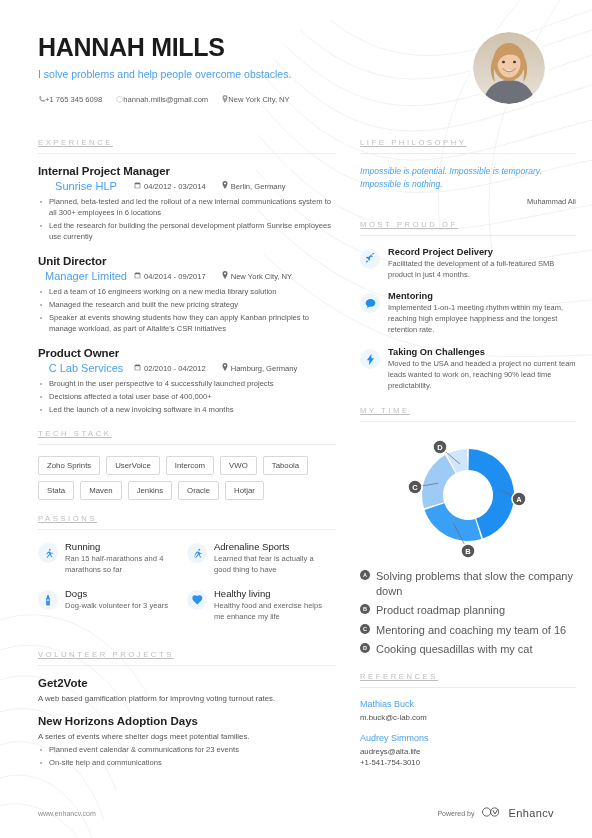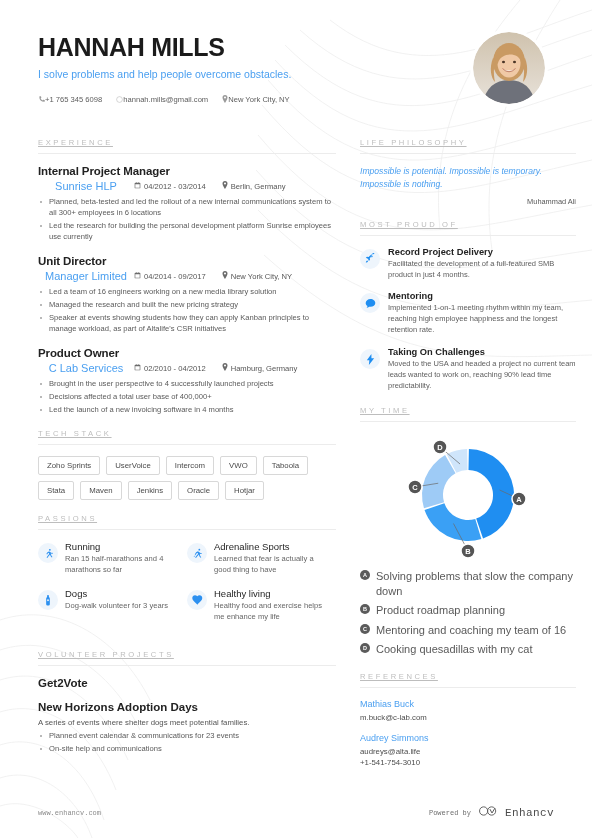--- a/index.html
+++ b/index.html
@@ -200,21 +200,20 @@
   .ref-line { font-size: 7.8px; color: #4d4d4d; line-height: 1.45; }
 
   
   .footer {
     position: absolute;
     left: 38px; right: 38px; bottom: 16px;
     display: flex;
     align-items: center;
     justify-content: space-between;
     z-index: 2;
-    font-family: Liberation Mono, monospace;
   }
   .footer-url { font-size: 7px; color: #8c8c8c; }
   .footer-right { display: flex; align-items: center; gap: 7px; }
   .powered { font-size: 7px; color: #6e6e6e; }
   .brand { font-size: 11px; color: #4a4a4a; letter-spacing: 0.4px; }
 </style>
 </head>
 <body>
 
 <div id="page">
@@ -447,20 +446,21 @@
   </div>
             </div>
         </div>
 
         <div class="section">
           <div class="sec-title">VOLUNTEER PROJECTS</div>
           <div class="sec-rule"></div>
           <div id="volunteer-list">
   <div class="vol">
     <div class="vol-title">Get2Vote</div>
+    <div class="vol-desc">A web based gamification platform for improving voting turnout rates.</div>
   </div>
   <div class="vol">
     <div class="vol-title">New Horizons Adoption Days</div>
     <div class="vol-desc">A series of events where shelter dogs meet potential families.</div>
     <ul class="bullets">
       <li>Planned event calendar &amp; communications for 23 events</li>
                   <li>On-site help and communications</li>
     </ul>
   </div>
             </div>

